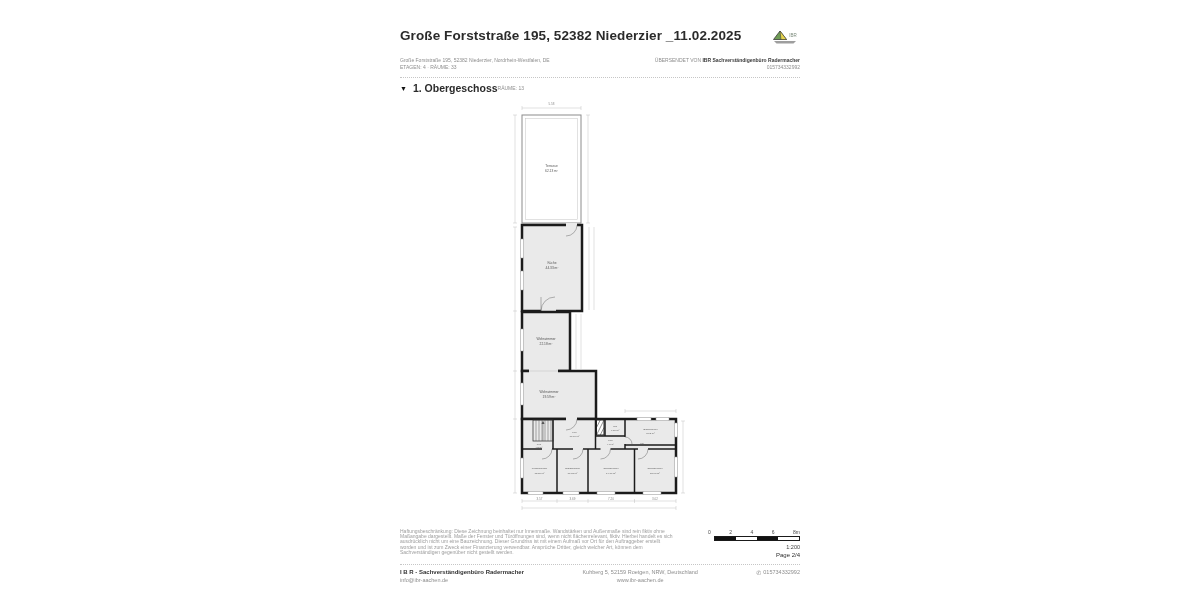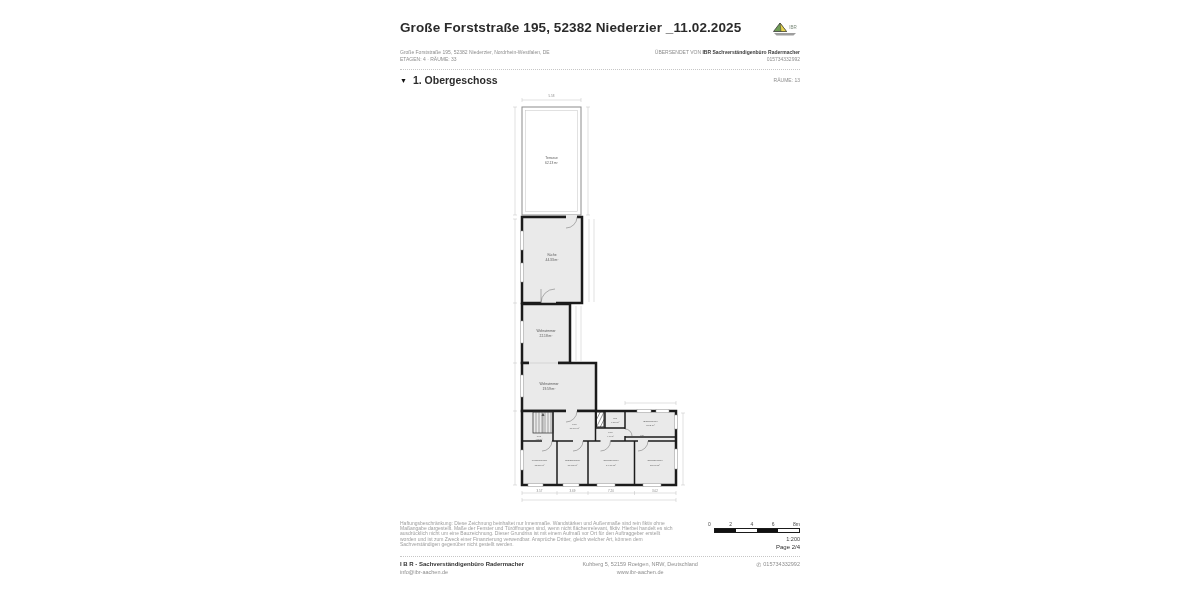--- a/index.html
+++ b/index.html
@@ -1,25 +1,25 @@
 <!DOCTYPE html>
 <html><head>
 <meta charset="utf-8">
 <style>
   html,body{margin:0;padding:0;background:#ffffff;}
   body{width:1200px;height:600px;overflow:hidden;font-family:"Liberation Sans",sans-serif;}
-  .doc{width:400px;margin:8px auto;padding-top:12px;}
+  .doc{width:400px;margin:16px auto;padding-top:12px;}
   .hdr{display:flex;justify-content:space-between;align-items:flex-start;}
   .title{font-size:13.5px;font-weight:bold;color:#2b2b2b;letter-spacing:.1px;}
   .sub{display:flex;justify-content:space-between;margin-top:8px;}
   .sub-left{font-size:5px;color:#8d8d8d;line-height:7px;}
   .sub-right{text-align:right;font-size:5px;line-height:7px;color:#8d8d8d;}
   .sub-right .bold{color:#3a3a3a;font-weight:bold;}
   .dotsep{border-top:1px dotted #c6c6c6;margin-top:6px;}
-  .section{display:flex;justify-content:space-between;align-items:center;margin-top:4px;cursor:pointer;}
+  .section{display:flex;align-items:center;margin-top:4px;cursor:pointer;}
   .floor{font-size:10.5px;font-weight:bold;color:#2b2b2b;display:flex;align-items:center;}
   .tri{font-size:7px;margin-right:6px;color:#111;}
   .rooms-count{font-size:5px;color:#8d8d8d;}
   .planwrap{display:flex;justify-content:center;margin-top:1px;}
   svg text{font-family:"Liberation Sans",sans-serif;}
   .room{fill:#eaeaea;stroke:#1b1b1b;stroke-width:5;}
   .wall3{stroke:#1b1b1b;stroke-width:3;}
   .win{fill:#ffffff;stroke:#9a9a9a;stroke-width:1;}
   .dim{stroke:#b0b0b0;stroke-width:0.8;}
   .arc{fill:none;stroke:#6a6a6a;stroke-width:1;}

